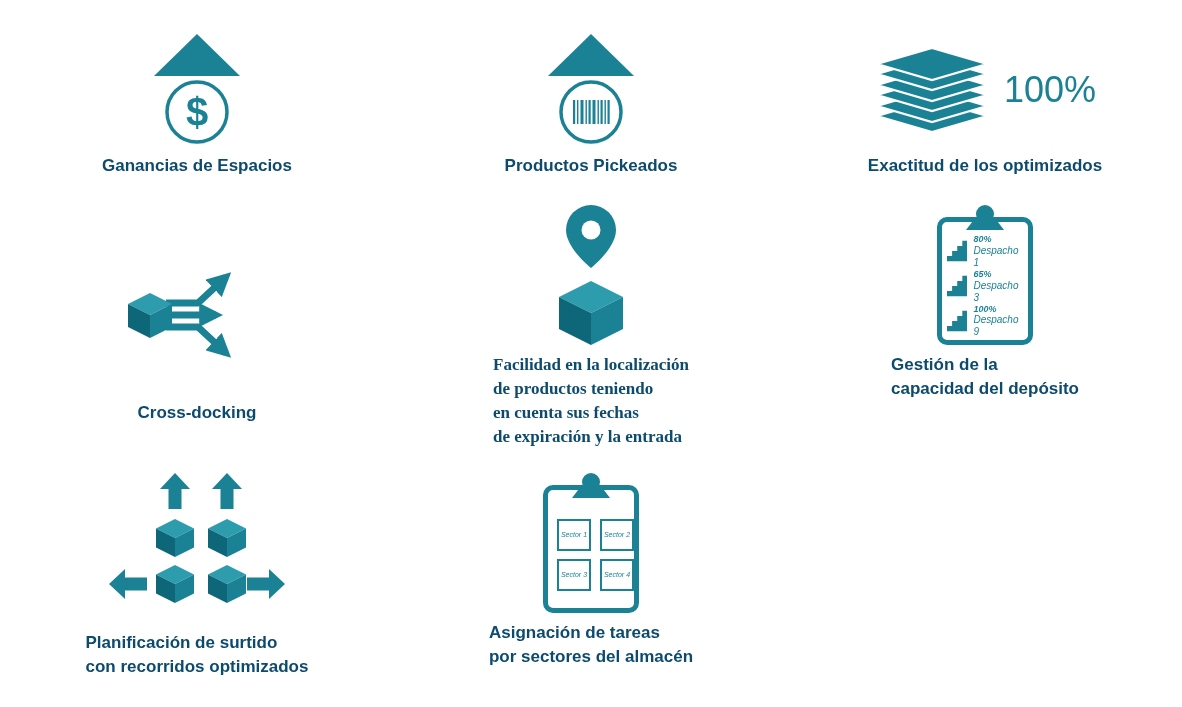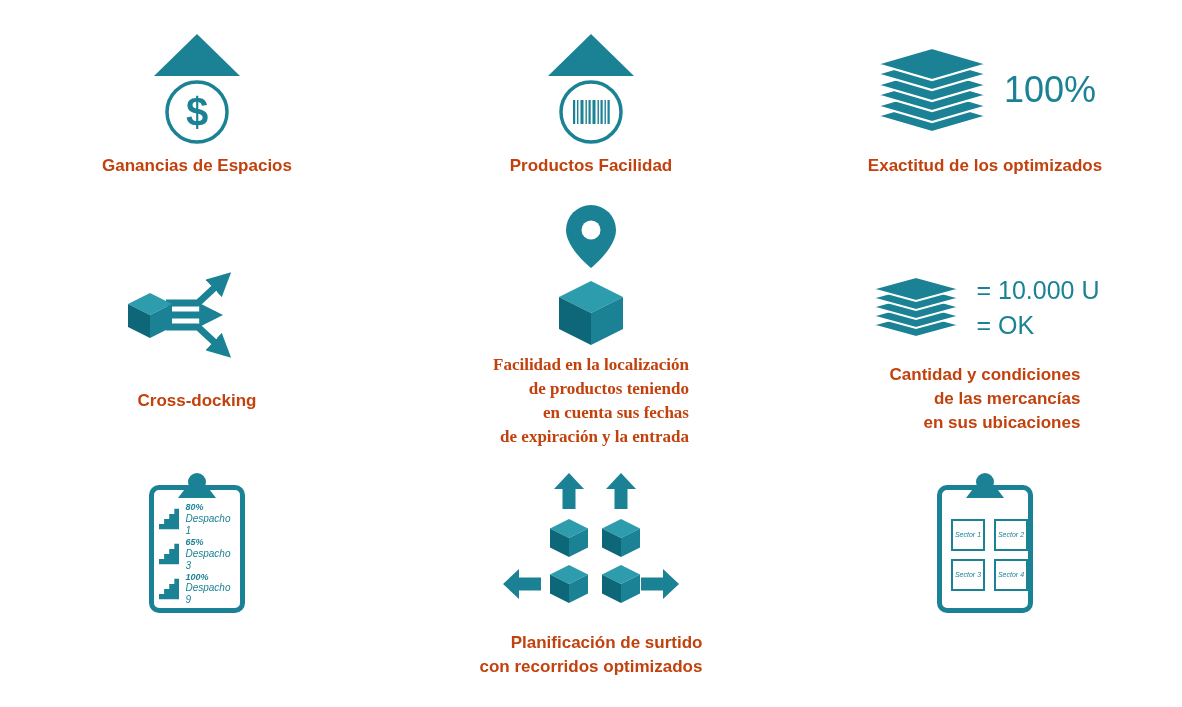--- a/index.html
+++ b/index.html
@@ -8,33 +8,33 @@
     font-family: "Liberation Sans", sans-serif; color: #1A8294; overflow: hidden;
   }
   .grid {
     display: grid; grid-template-columns: 1fr 1fr 1fr;
     grid-template-rows: 185px 268px 236px;
     width: 1182px; padding-top: 18px;
   }
   .cell { display: flex; flex-direction: column; align-items: center; }
   .icon-box { display: flex; align-items: center; justify-content: center; }
   .label {
-    margin-top: 8px; font-size: 17px; font-weight: 700; color: #c2410c;
-    text-align: right; white-space: pre-line; line-height: 1.42;
+    margin-top: 8px; font-size: 17px; font-weight: 700; color: #0c4a6e;
+    text-align: left; white-space: pre-line; line-height: 1.42;
   }
   svg text { font-family: "Liberation Sans", sans-serif; }
 
   
   .r1 { padding-top: 16px; }
   .r1 .icon-box { height: 112px; }
   .c-exactitud .icon-box { gap: 14px; }
   .big-value { font-size: 36px; font-weight: 400; color: #1A8294; }
 
   .c-crossdocking { padding-top: 54px; }
-  .c-crossdocking .label { margin-top: 10px; }
+  .c-crossdocking .label { margin-top: 22px; }
   .c-localizacion { padding-top: 0; font-family: Liberation Serif, serif; }
   .c-localizacion .label { margin-top: 6px; }
   .c-cantidad { padding-top: 72px; }
   .c-cantidad .icon-box { gap: 14px; align-items: center; }
   .c-cantidad .label { margin-top: 22px; }
   .eqs { display: flex; flex-direction: column; gap: 8px; }
   .eq { font-size: 25px; font-weight: 400; color: #1A8294; line-height: 1.1; }
 
   .r3 { padding-top: 2px; }
   .r3 .label { margin-top: 8px; }
@@ -92,21 +92,21 @@
           <rect x="50.5" y="66" width="1.4" height="24"></rect>
           <rect x="53.5" y="66" width="2.2" height="24"></rect>
           <rect x="57.5" y="66" width="3" height="24"></rect>
           <rect x="62.5" y="66" width="1.4" height="24"></rect>
           <rect x="65.5" y="66" width="2.2" height="24"></rect>
           <rect x="69.5" y="66" width="1.4" height="24"></rect>
           <rect x="72.5" y="66" width="2.2" height="24"></rect>
         </g>
       </svg>
     </div>
-    <div class="label">Productos Facilidad</div>
+    <div class="label">Productos Pickeados</div>
   </div>
 
   <div class="cell r1 c-exactitud">
     <div class="icon-box">
       <svg width="116" height="88" viewBox="0 0 116 88">
         <g fill="#1A8294" stroke="#ffffff" stroke-width="2.2">
           <path transform="translate(0,52)" d="M58,2 L113,18 L58,34 L3,18 Z"></path>
           <path transform="translate(0,42)" d="M58,2 L113,18 L58,34 L3,18 Z"></path>
           <path transform="translate(0,31)" d="M58,2 L113,18 L58,34 L3,18 Z"></path>
           <path transform="translate(0,21)" d="M58,2 L113,18 L58,34 L3,18 Z"></path>
@@ -153,40 +153,20 @@
           <polygon points="32,32 64,16 64,48 32,64" fill="#1A8294"></polygon>
         </g>
       </svg>
     </div>
     <div class="label">Facilidad en la localización
 de productos teniendo
 en cuenta sus fechas
 de expiración y la entrada</div>
   </div>
 
-  <div class="cell c-cantidad">
-    <div class="icon-box">
-      <svg width="92" height="66" viewBox="0 0 92 66">
-        <g fill="#1A8294" stroke="#ffffff" stroke-width="2">
-          <path transform="translate(0,36)" d="M46,2 L90,14 L46,26 L2,14 Z"></path>
-          <path transform="translate(0,27)" d="M46,2 L90,14 L46,26 L2,14 Z"></path>
-          <path transform="translate(0,18)" d="M46,2 L90,14 L46,26 L2,14 Z"></path>
-          <path transform="translate(0,9)" d="M46,2 L90,14 L46,26 L2,14 Z"></path>
-          <path transform="translate(0,0)" d="M46,2 L90,14 L46,26 L2,14 Z"></path>
-        </g>
-      </svg>
-      <div class="eqs">
-        <div class="eq">= 10.000 U</div>
-        <div class="eq">= OK</div>
-      </div>
-    </div>
-    <div class="label">Cantidad y condiciones
-de las mercancías
-en sus ubicaciones</div>
-  </div>
 
   <div class="cell r3 c-capacidad">
     <div class="clipboard">
       <div class="clip">
         <div class="clip-circle"></div>
         <div class="clip-trap"></div>
       </div>
       <div class="board">
         <div class="gauge-row">
           <svg width="22" height="22" viewBox="0 0 26 26">
@@ -210,20 +190,22 @@
           <svg width="22" height="22" viewBox="0 0 26 26">
             <path d="M0,26 L0,19.5 L6.5,19.5 L6.5,13 L13,13 L13,6.5 L19.5,6.5 L19.5,0 L26,0 L26,26 Z" fill="#1A8294"></path>
           </svg>
           <div class="gauge-text">
             <span class="g-pct">100%</span>
             <span class="g-name">Despacho 9</span>
           </div>
         </div>
       </div>
     </div>
+    <div class="label">Gestión de la
+capacidad del depósito</div>
   </div>
 
   <div class="cell r3 c-planificacion">
     <div class="icon-box">
       <svg width="180" height="150" viewBox="0 0 180 150">
         <g fill="#1A8294">
           <polygon points="68,0 53,16 61.5,16 61.5,36 74.5,36 74.5,16 83,16"></polygon>
           <polygon points="120,0 105,16 113.5,16 113.5,36 126.5,36 126.5,16 135,16"></polygon>
           <polygon points="2,111 18,96 18,104.5 40,104.5 40,117.5 18,117.5 18,126"></polygon>
           <polygon points="178,111 162,96 162,104.5 140,104.5 140,117.5 162,117.5 162,126"></polygon>
@@ -262,15 +244,17 @@
       </div>
       <div class="board">
         <div class="sector-grid">
           <div class="sector-box">Sector 1</div>
           <div class="sector-box">Sector 2</div>
           <div class="sector-box">Sector 3</div>
           <div class="sector-box">Sector 4</div>
         </div>
       </div>
     </div>
+    <div class="label">Asignación de tareas
+por sectores del almacén</div>
   </div>
 
 </div>
 
 </body></html>

